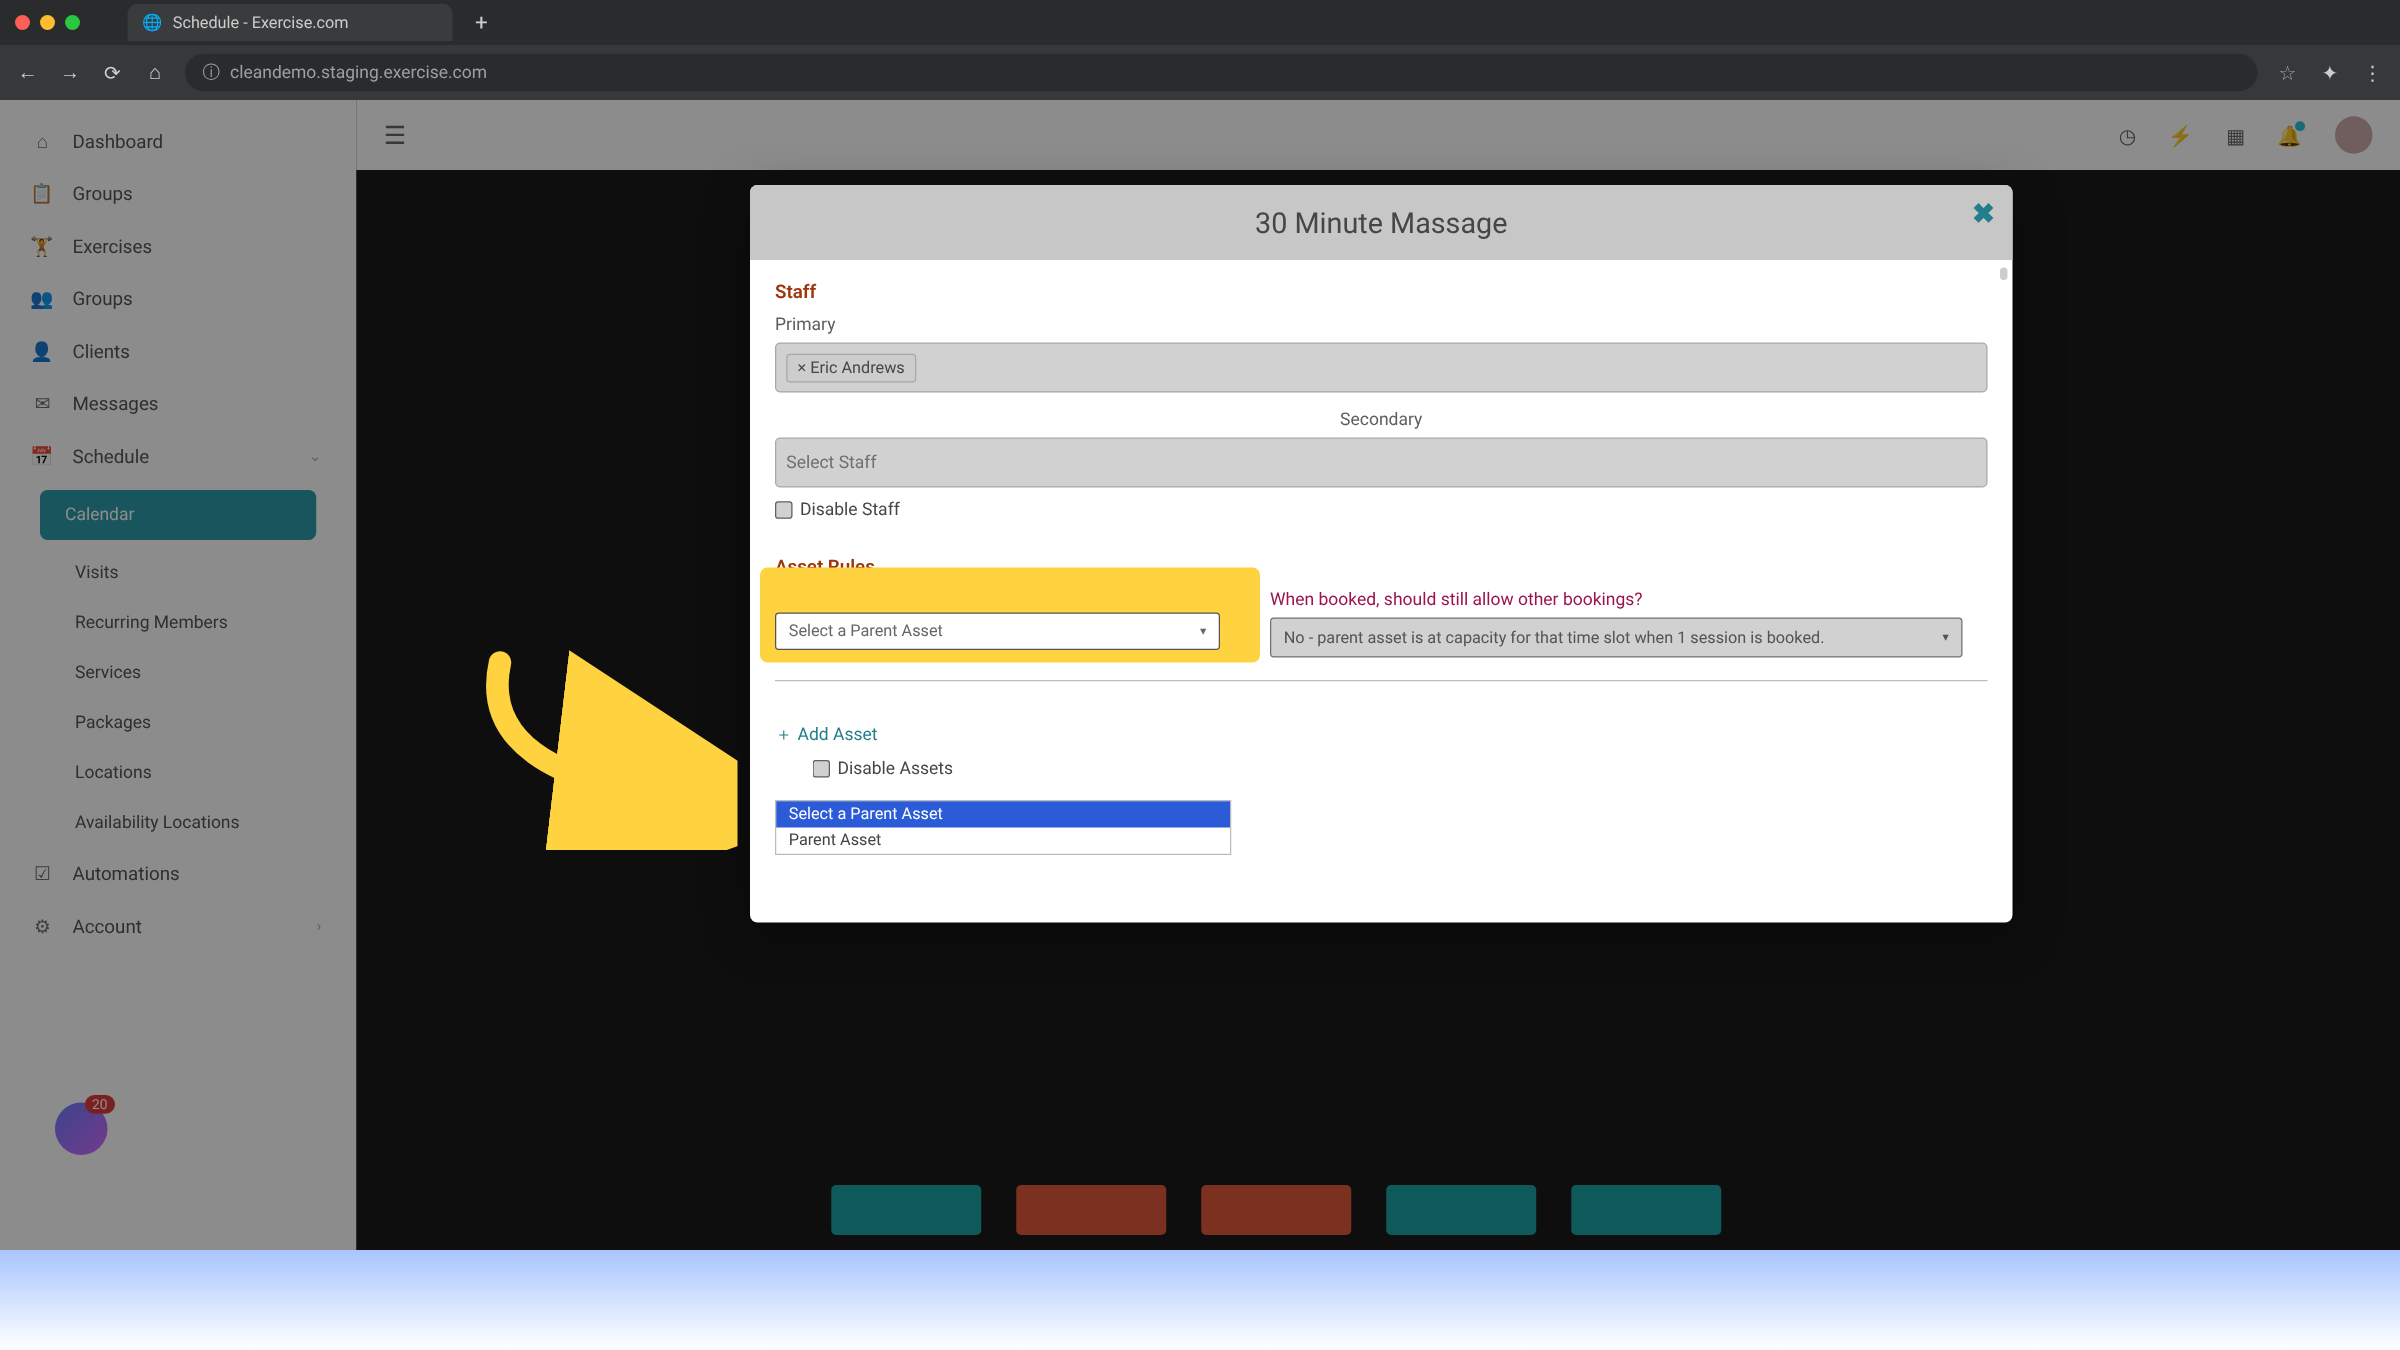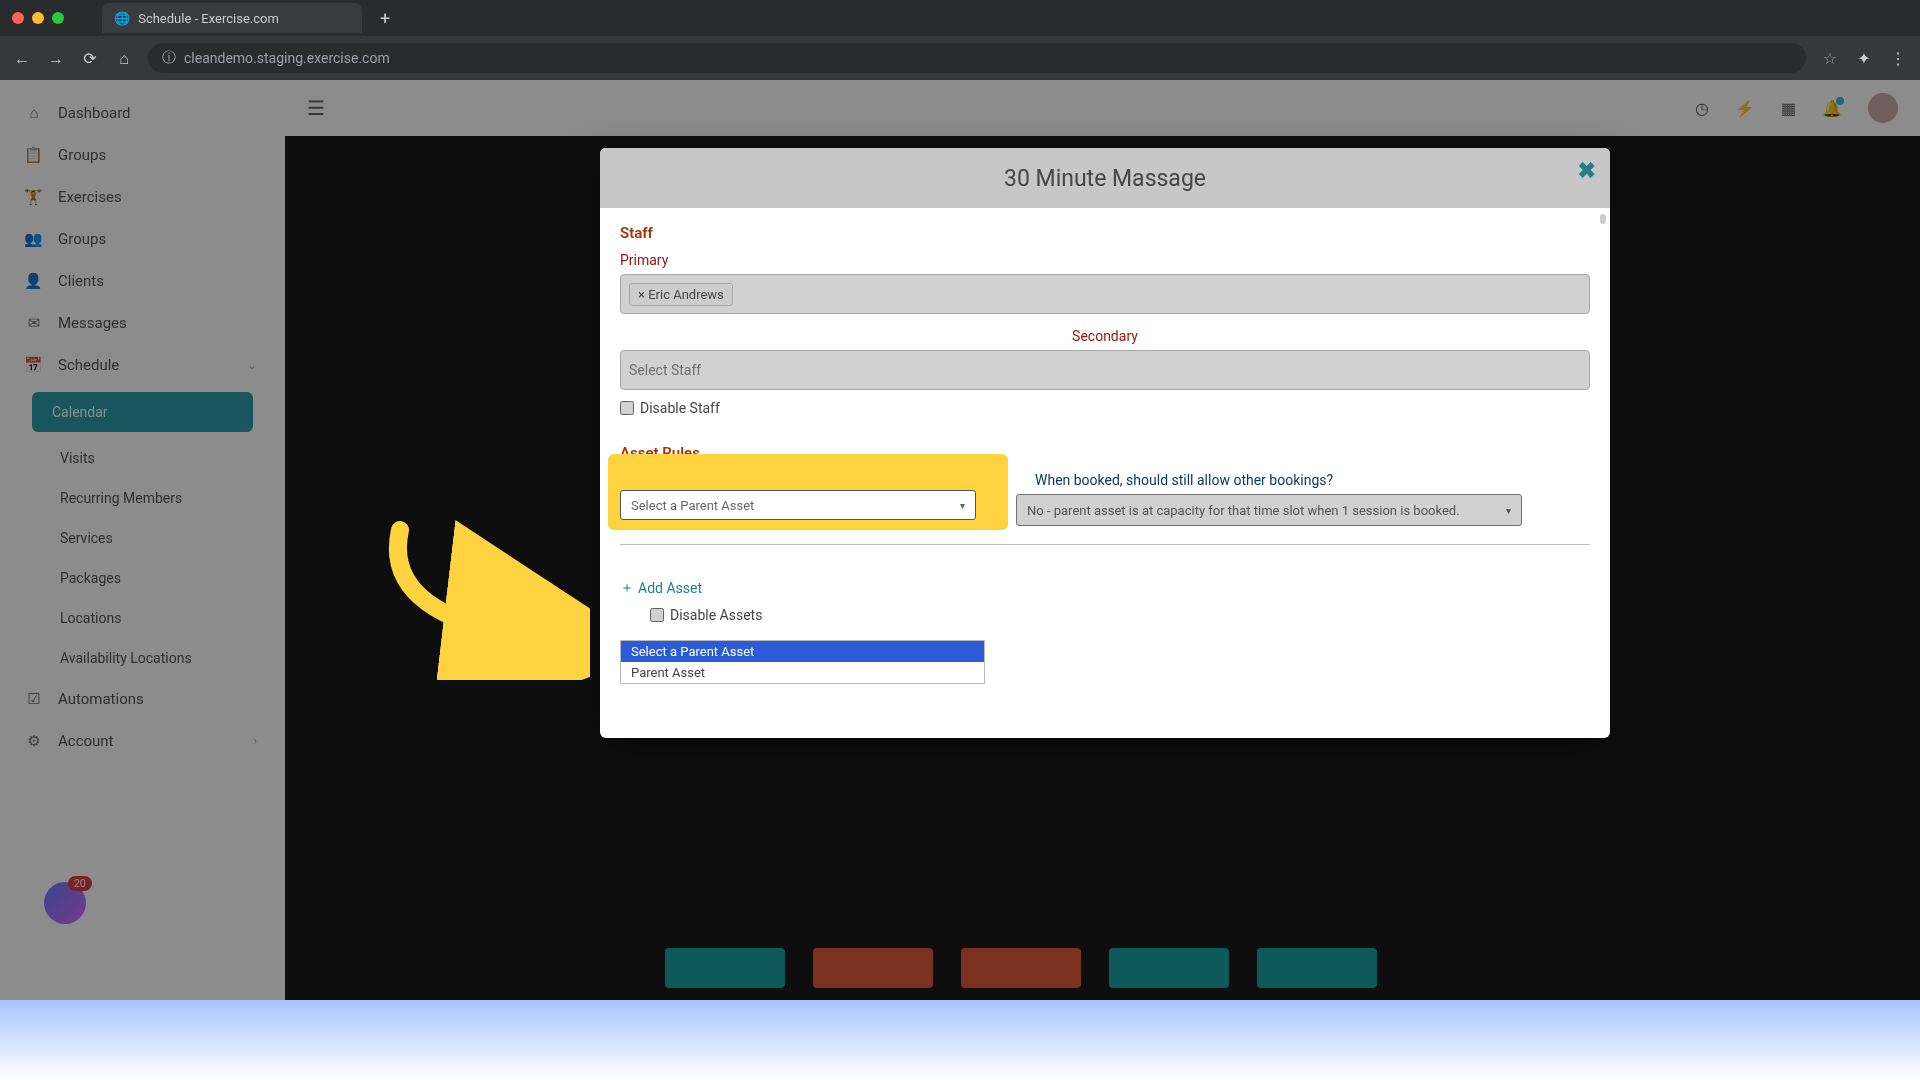--- a/index.html
+++ b/index.html
@@ -46,21 +46,21 @@
   .blk.a{background:#1aa3a3;} .blk.b{background:#e0573a;} .blk.c{background:#e0573a;} .blk.d{background:#1aa3a3;} .blk.e{background:#1aa3a3;}
 
   
   .modal{position:absolute;top:68px;left:600px;width:1010px;height:590px;background:#fff;border-radius:6px;z-index:10;box-shadow:0 10px 40px rgba(0,0,0,.4);display:flex;flex-direction:column;}
   .modal-head{height:60px;display:flex;align-items:center;justify-content:center;position:relative;background:#f3f3f3;border-radius:6px 6px 0 0;}
   .modal-head h2{font-weight:400;color:#555;font-size:23px;}
   .modal-close{position:absolute;right:14px;top:10px;color:#2b9aa9;font-size:22px;font-weight:bold;cursor:pointer;}
   .modal-body{flex:1;padding:0 20px 0 20px;position:relative;}
   .scroll-ind{position:absolute;right:4px;top:6px;width:6px;height:10px;background:#ccc;border-radius:3px;}
   .section-lbl{font-weight:600;color:#c2410c;font-size:15px;margin:16px 0 10px 0;}
-  .sub-lbl{color:#b91c1c;font-size:14px;margin-bottom:6px;}
+  .sub-lbl{color:#737373;font-size:14px;margin-bottom:6px;}
   .txtbox{border:1px solid #ccc;border-radius:4px;height:40px;display:flex;align-items:center;padding:0 8px;background:#fff;font-size:14px;color:#888;}
   .chip{border:1px solid #ccc;border-radius:3px;padding:3px 8px;font-size:13px;color:#555;background:#fafafa;}
   .check-row{display:flex;align-items:center;gap:6px;margin-top:10px;color:#555;font-size:14px;}
   .check-row input{width:14px;height:14px;}
   .rules-row{display:flex;gap:26px;margin-top:6px;align-items:flex-start;}
   .col{display:flex;flex-direction:column;}
   .col.left{flex:0 0 370px;}
   .col.right{flex:1;}
   .selectbox{border:1px solid #888;border-radius:3px;height:30px;display:flex;align-items:center;justify-content:space-between;padding:0 10px;font-size:13px;color:#666;background:#fff;cursor:pointer;}
   .selectbox.wide{height:32px;}
@@ -231,22 +231,22 @@
         <div class="col left hl-wrap">
 
           <div class="hl-box no-dim"></div>
           <div class="sub-lbl dim-part" style="position:relative;z-index:11;visibility:hidden;">Select Asset</div>
           <div class="selectbox no-dim" style="position:relative;z-index:12;border:1px solid #555;height:30px;width:356px;margin-top:-4px;">
             <span>Select a Parent Asset</span>
             <span class="caret">▾</span>
           </div>
         </div>
         <div class="col right dim-part">
-          <div class="sub-lbl" style="color:#0c4a6e;margin-left:19px;">When booked, should still allow other bookings?</div>
-          <div class="selectbox wide" style="width:506px;">
+          <div class="sub-lbl" style="color:#be185d;">When booked, should still allow other bookings?</div>
+          <div class="selectbox wide" style="width:554px;">
             <span>No - parent asset is at capacity for that time slot when 1 session is booked.</span>
             <span class="caret">▾</span>
           </div>
         </div>
       </div>
 
       <div class="dim-part">
         <div class="hr"></div>
         <div class="add-link">
               <span>＋</span>

